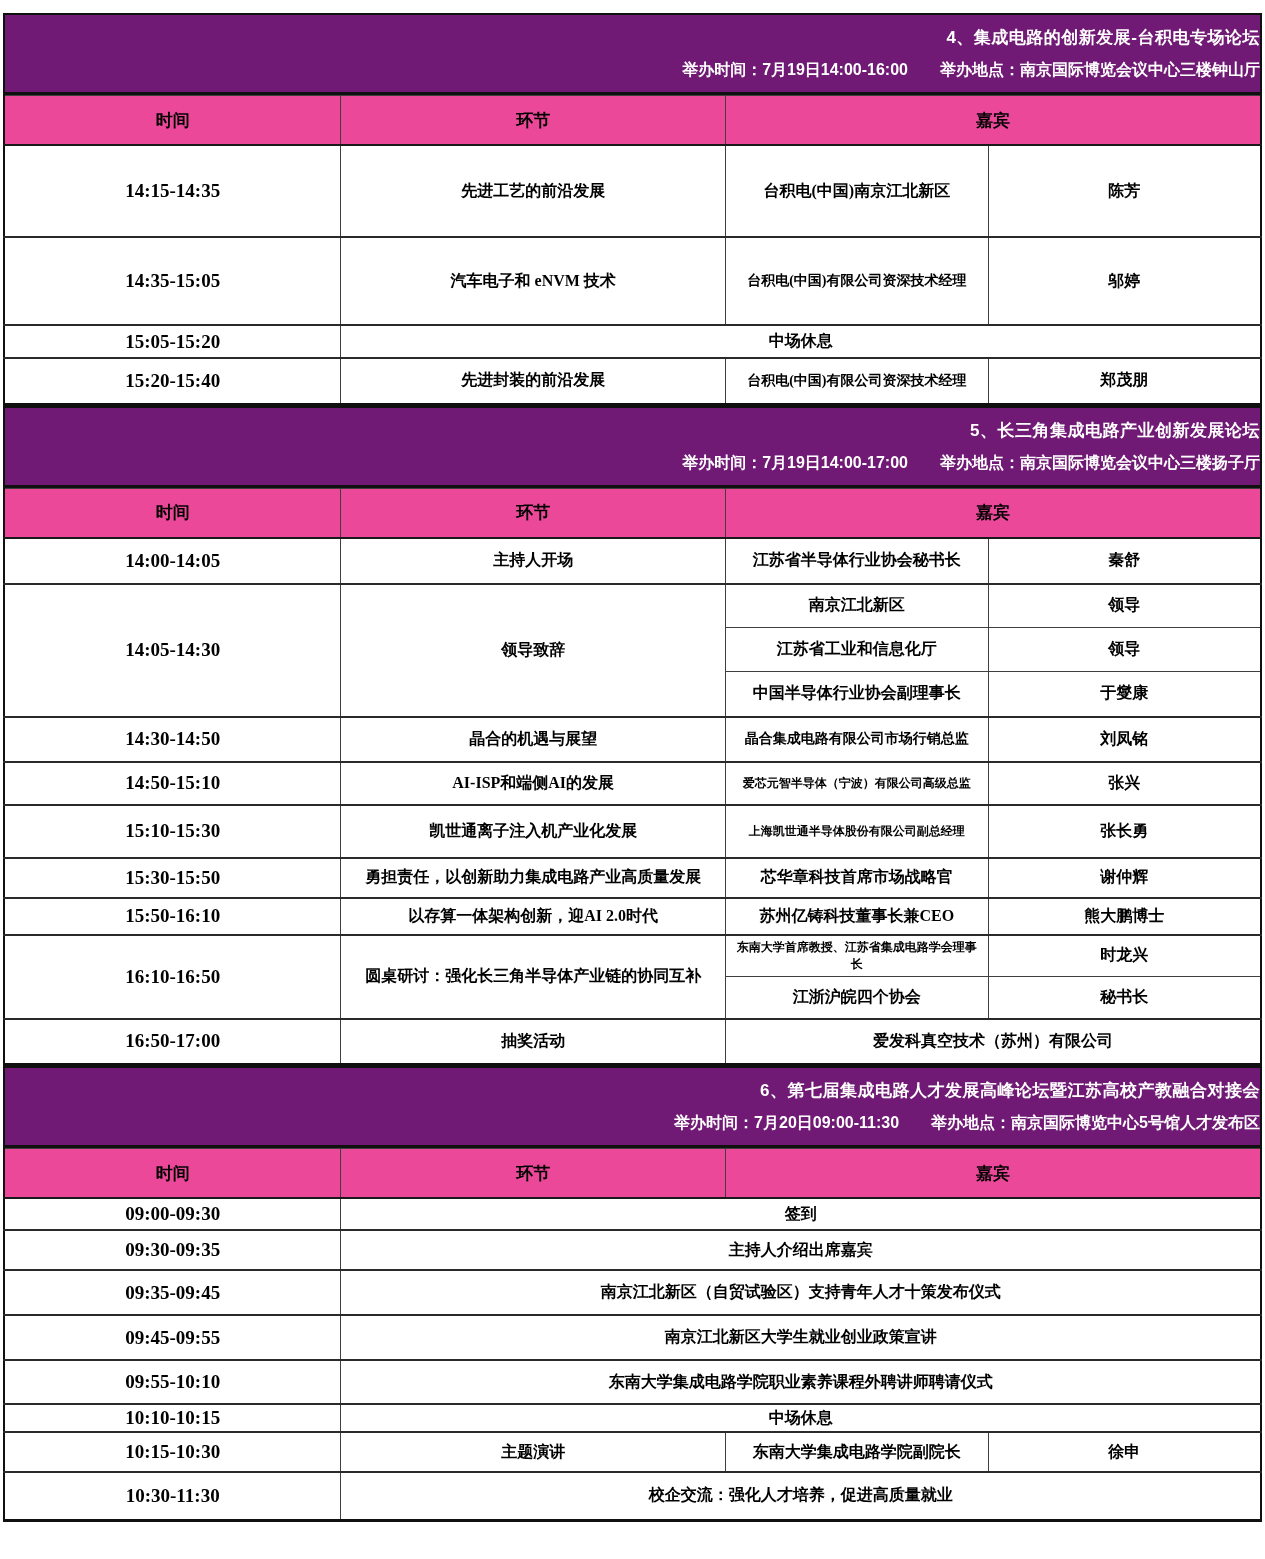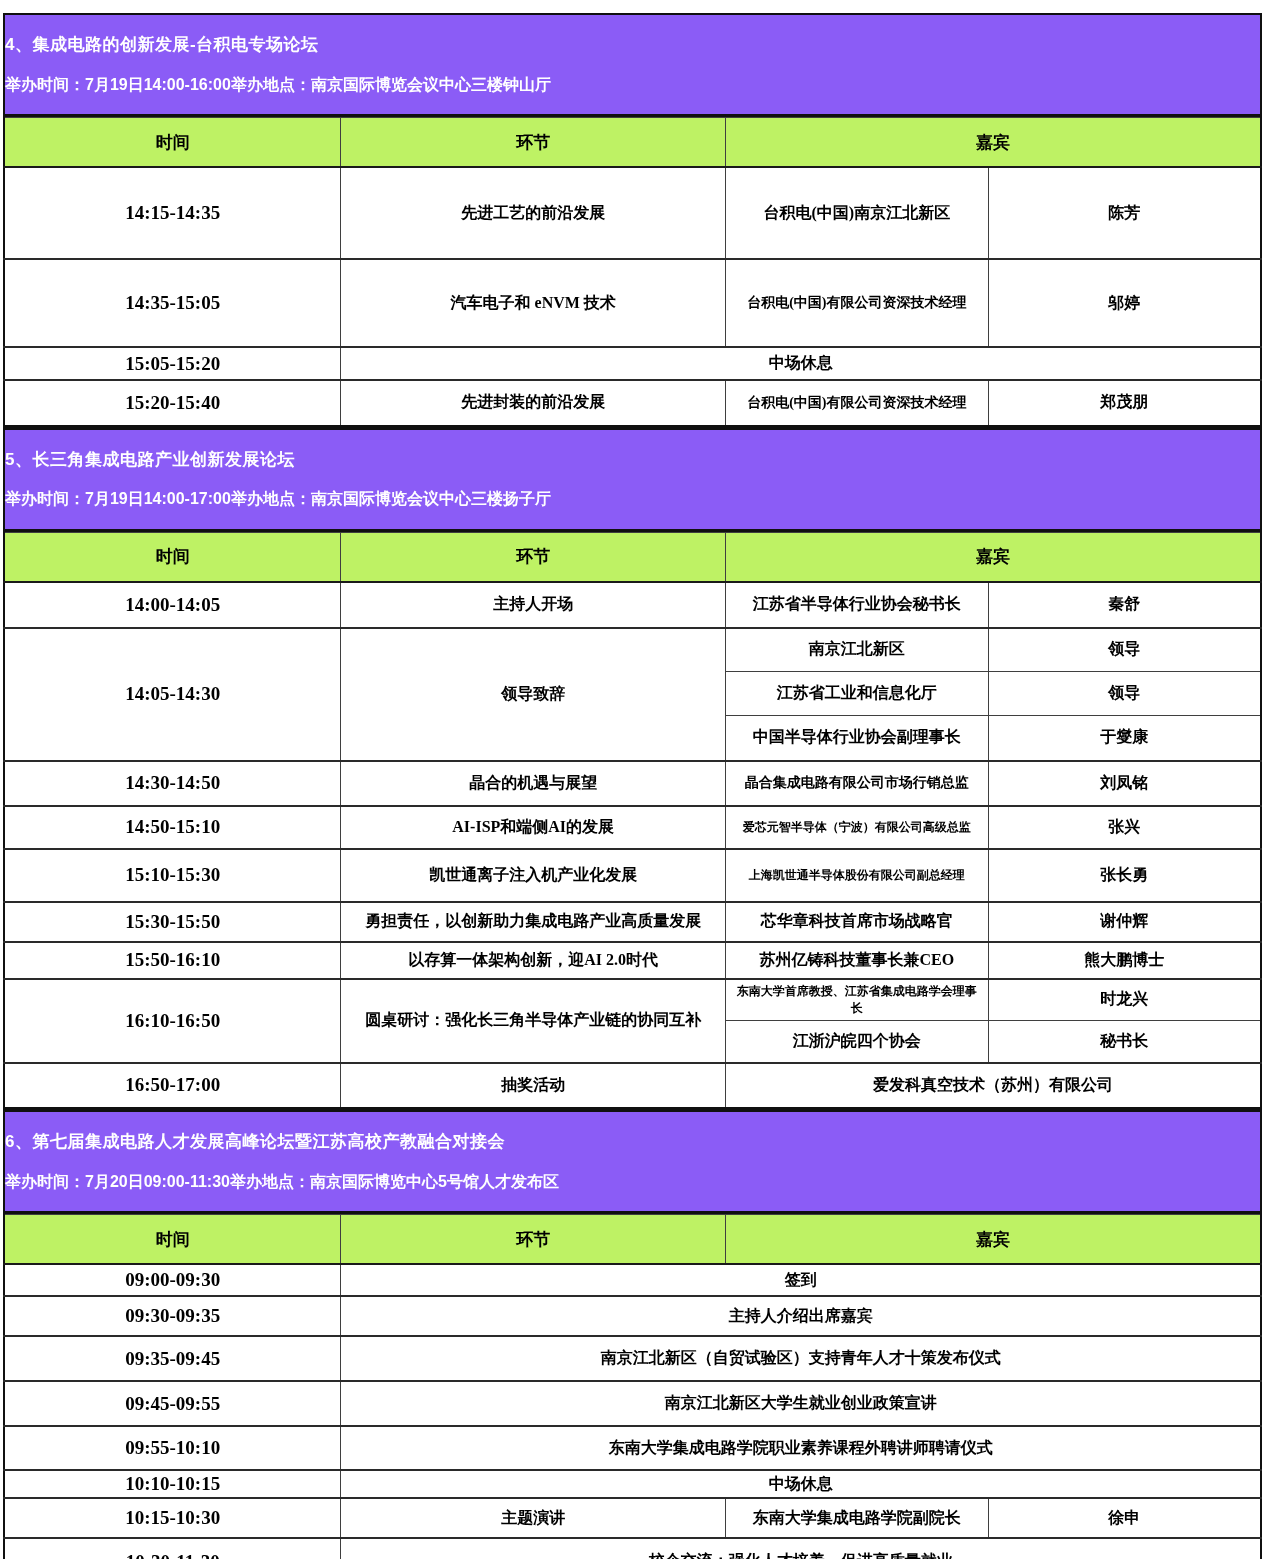--- a/index.html
+++ b/index.html
@@ -4,47 +4,47 @@
 <style>
   html, body { margin:0; padding:0; background:#ffffff; }
   body {
     width:1265px; height:1559px; overflow:hidden;
     font-family:"Liberation Serif","DejaVu Serif",serif;
     color:#000;
   }
   .page { padding:13px 3px 0 3px; box-sizing:border-box; }
 
   .banner {
-    background:#8b5cf6;
+    background:#701a75;
     border:2px solid #101010;
     border-bottom:3px solid #101010;
-    height:104px; box-sizing:border-box;
-    display:flex; flex-direction:column; justify-content:space-evenly; align-items:flex-start;
+    height:82px; box-sizing:border-box;
+    display:flex; flex-direction:column; justify-content:space-evenly; align-items:flex-end;
     color:#ffffff;
     font-family:"Liberation Sans","DejaVu Sans",sans-serif;
     font-weight:bold;
   }
   .banner-title { font-size:17px; letter-spacing:0.5px; }
   .banner-info  { font-size:16px; }
-  .banner-info .b-time { }
+  .banner-info .b-time { margin-right:32px; }
 
   table.forum-table {
     width:100%; border-collapse:collapse; table-layout:fixed;
     border-left:2px solid #101010; border-right:2px solid #101010;
     border-bottom:3px solid #101010;
   }
   th, td {
     border:1px solid #3f3f3f;
     text-align:center; vertical-align:middle;
     font-weight:bold; font-size:16px;
     padding:2px 6px; overflow:hidden;
     background:#ffffff;
   }
   thead th {
-    background:#bef264; height:44px; font-size:17px;
+    background:#ec4899; height:44px; font-size:17px;
     border-bottom:2px solid #1a1a1a;
   }
   tbody tr.major > td { border-top:2px solid #2a2a2a; }
   tbody tr.sub > td   { border-top:1px solid #6a6a6a; }
   td.c-time { font-size:19px; }
   td.c-session { padding:2px 22px; }
   td.c-span { padding:2px 10px; }
   td.sm1 { font-size:14px; }
   td.sm2 { font-size:12px; }
 </style>

